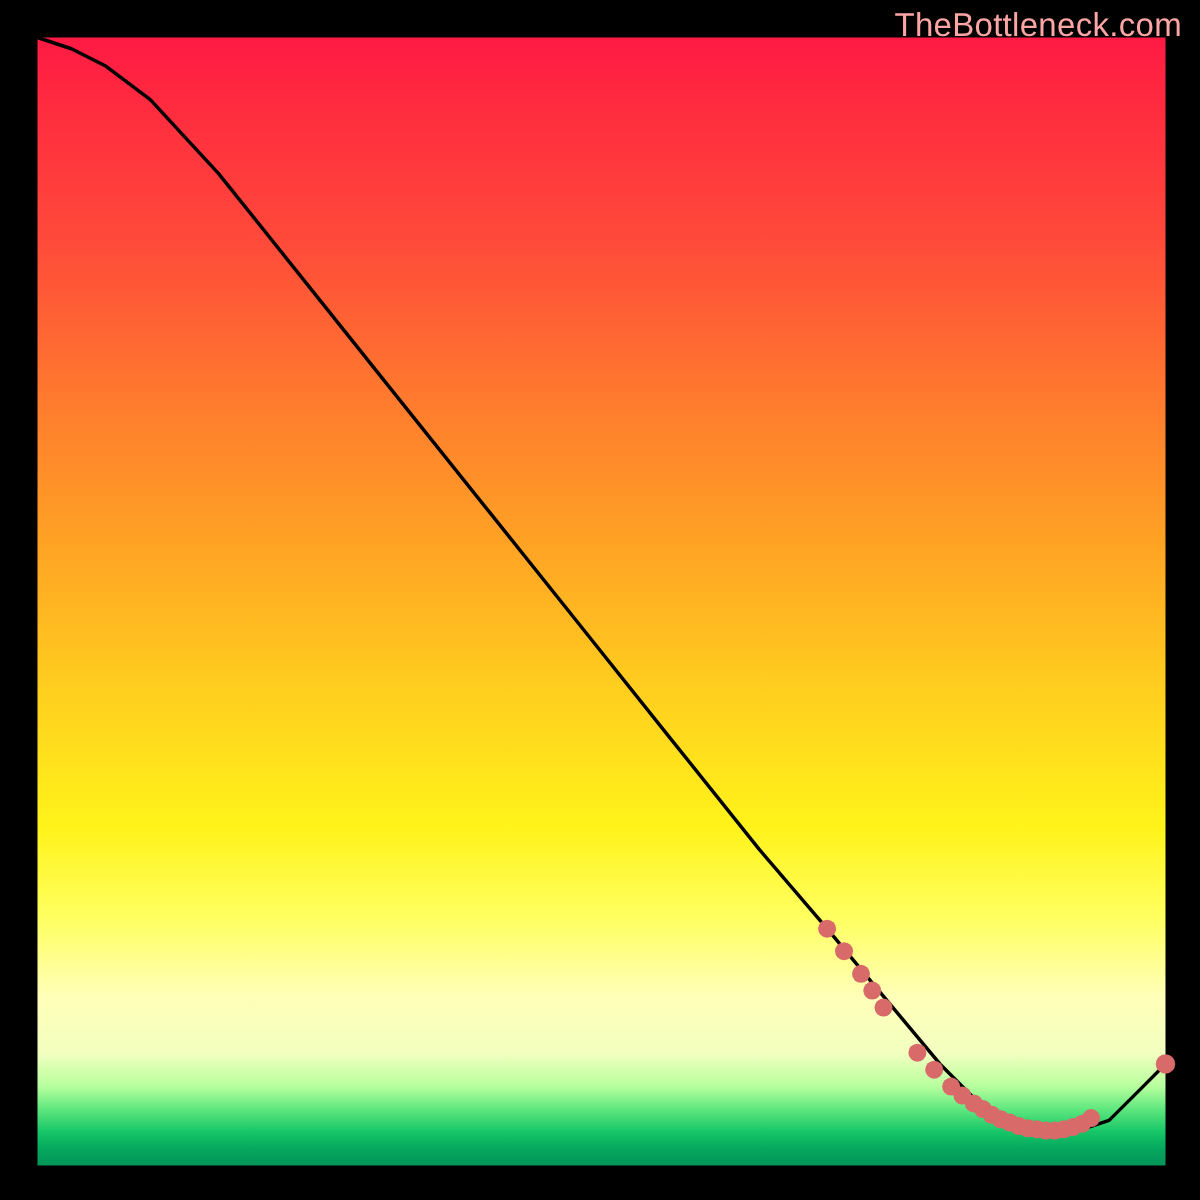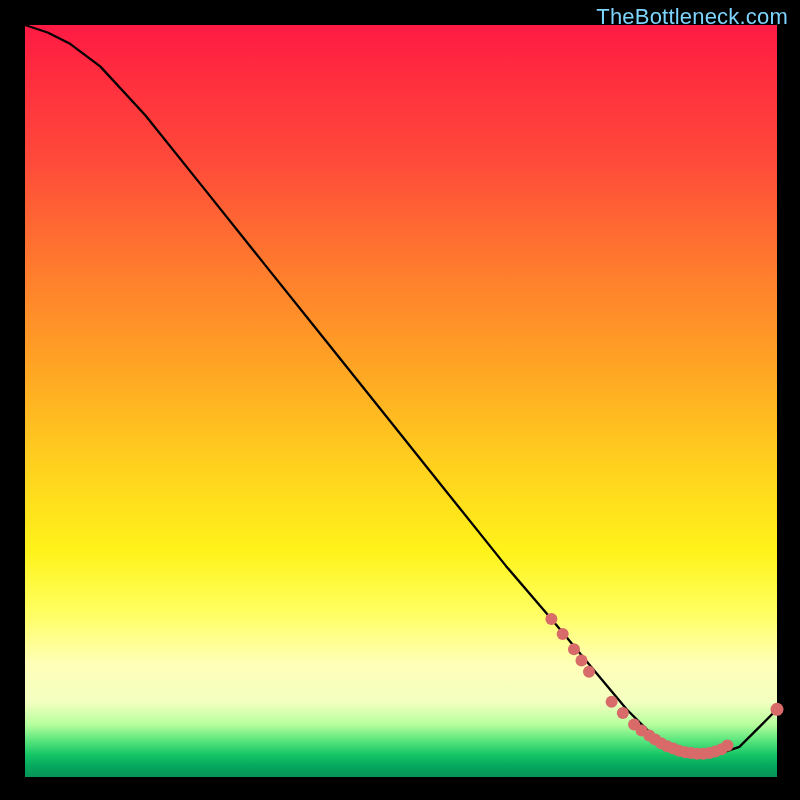--- a/index.html
+++ b/index.html
@@ -40,21 +40,21 @@
       #5fe77e 95%,
       #17c667 97%,
       #05a85e 98.5%,
       #059458 100%
     );
   }
   .watermark {
     position: absolute;
     top: 4px;
     right: 12px;
-    color: #7dd3fc;
+    color: #fca5a5;
     font-size: 22px;
     letter-spacing: 0.2px;
     user-select: none;
     margin-left: 33px;
   }
   svg.curve {
     position: absolute;
     left: 0;
     top: 0;
     width: 752px;

